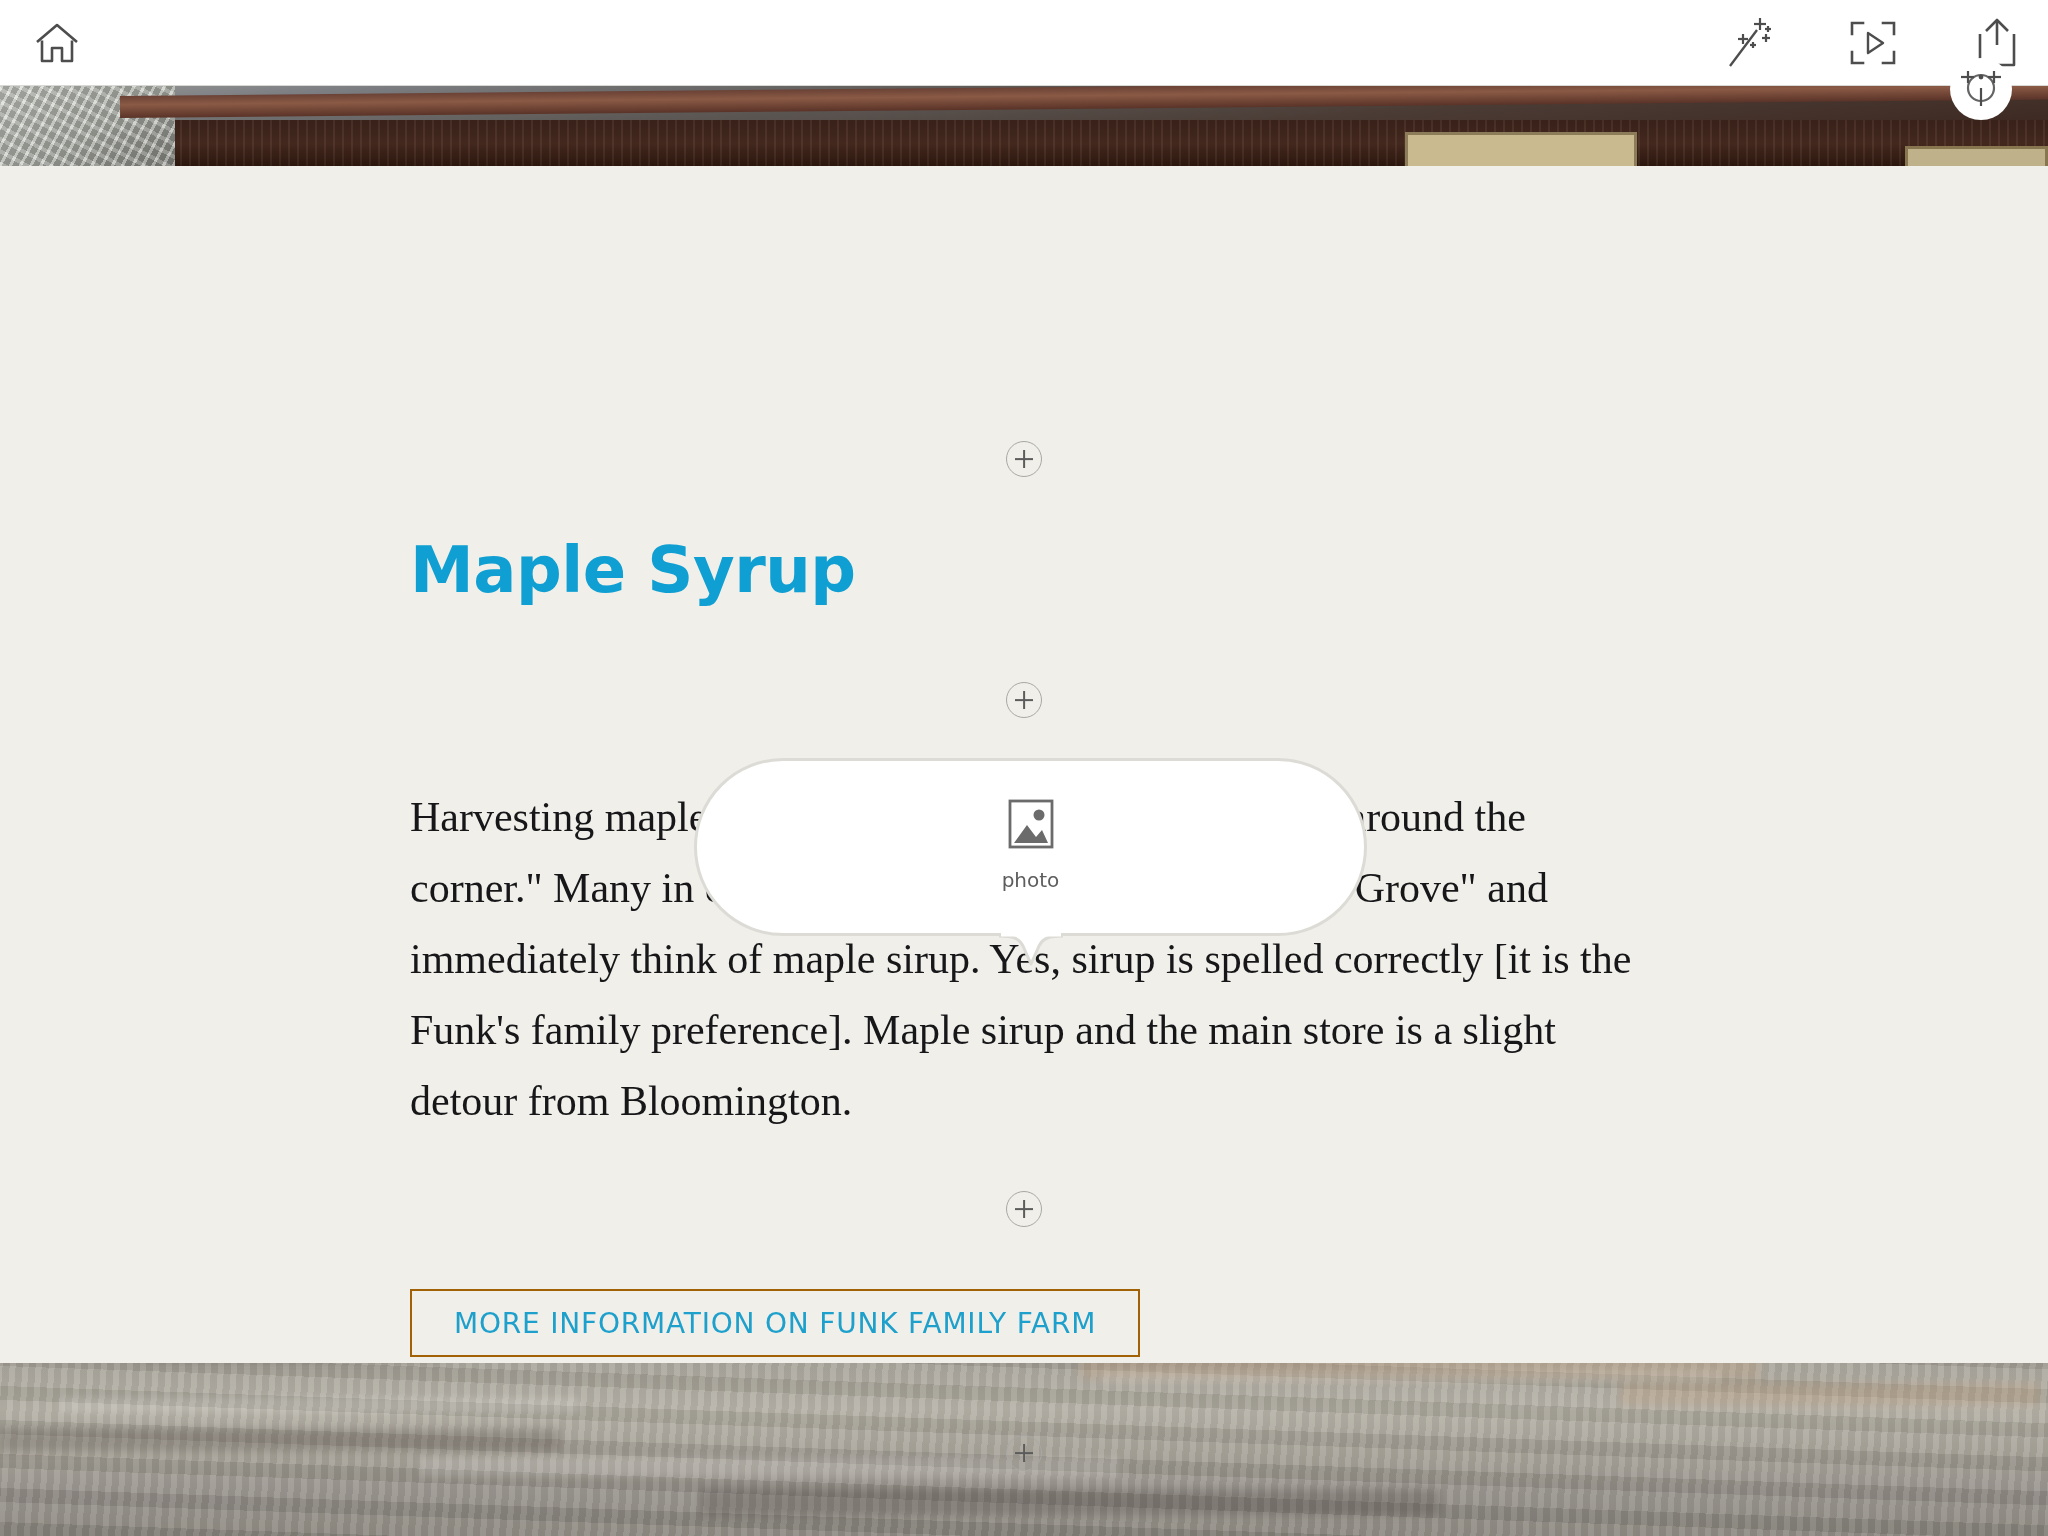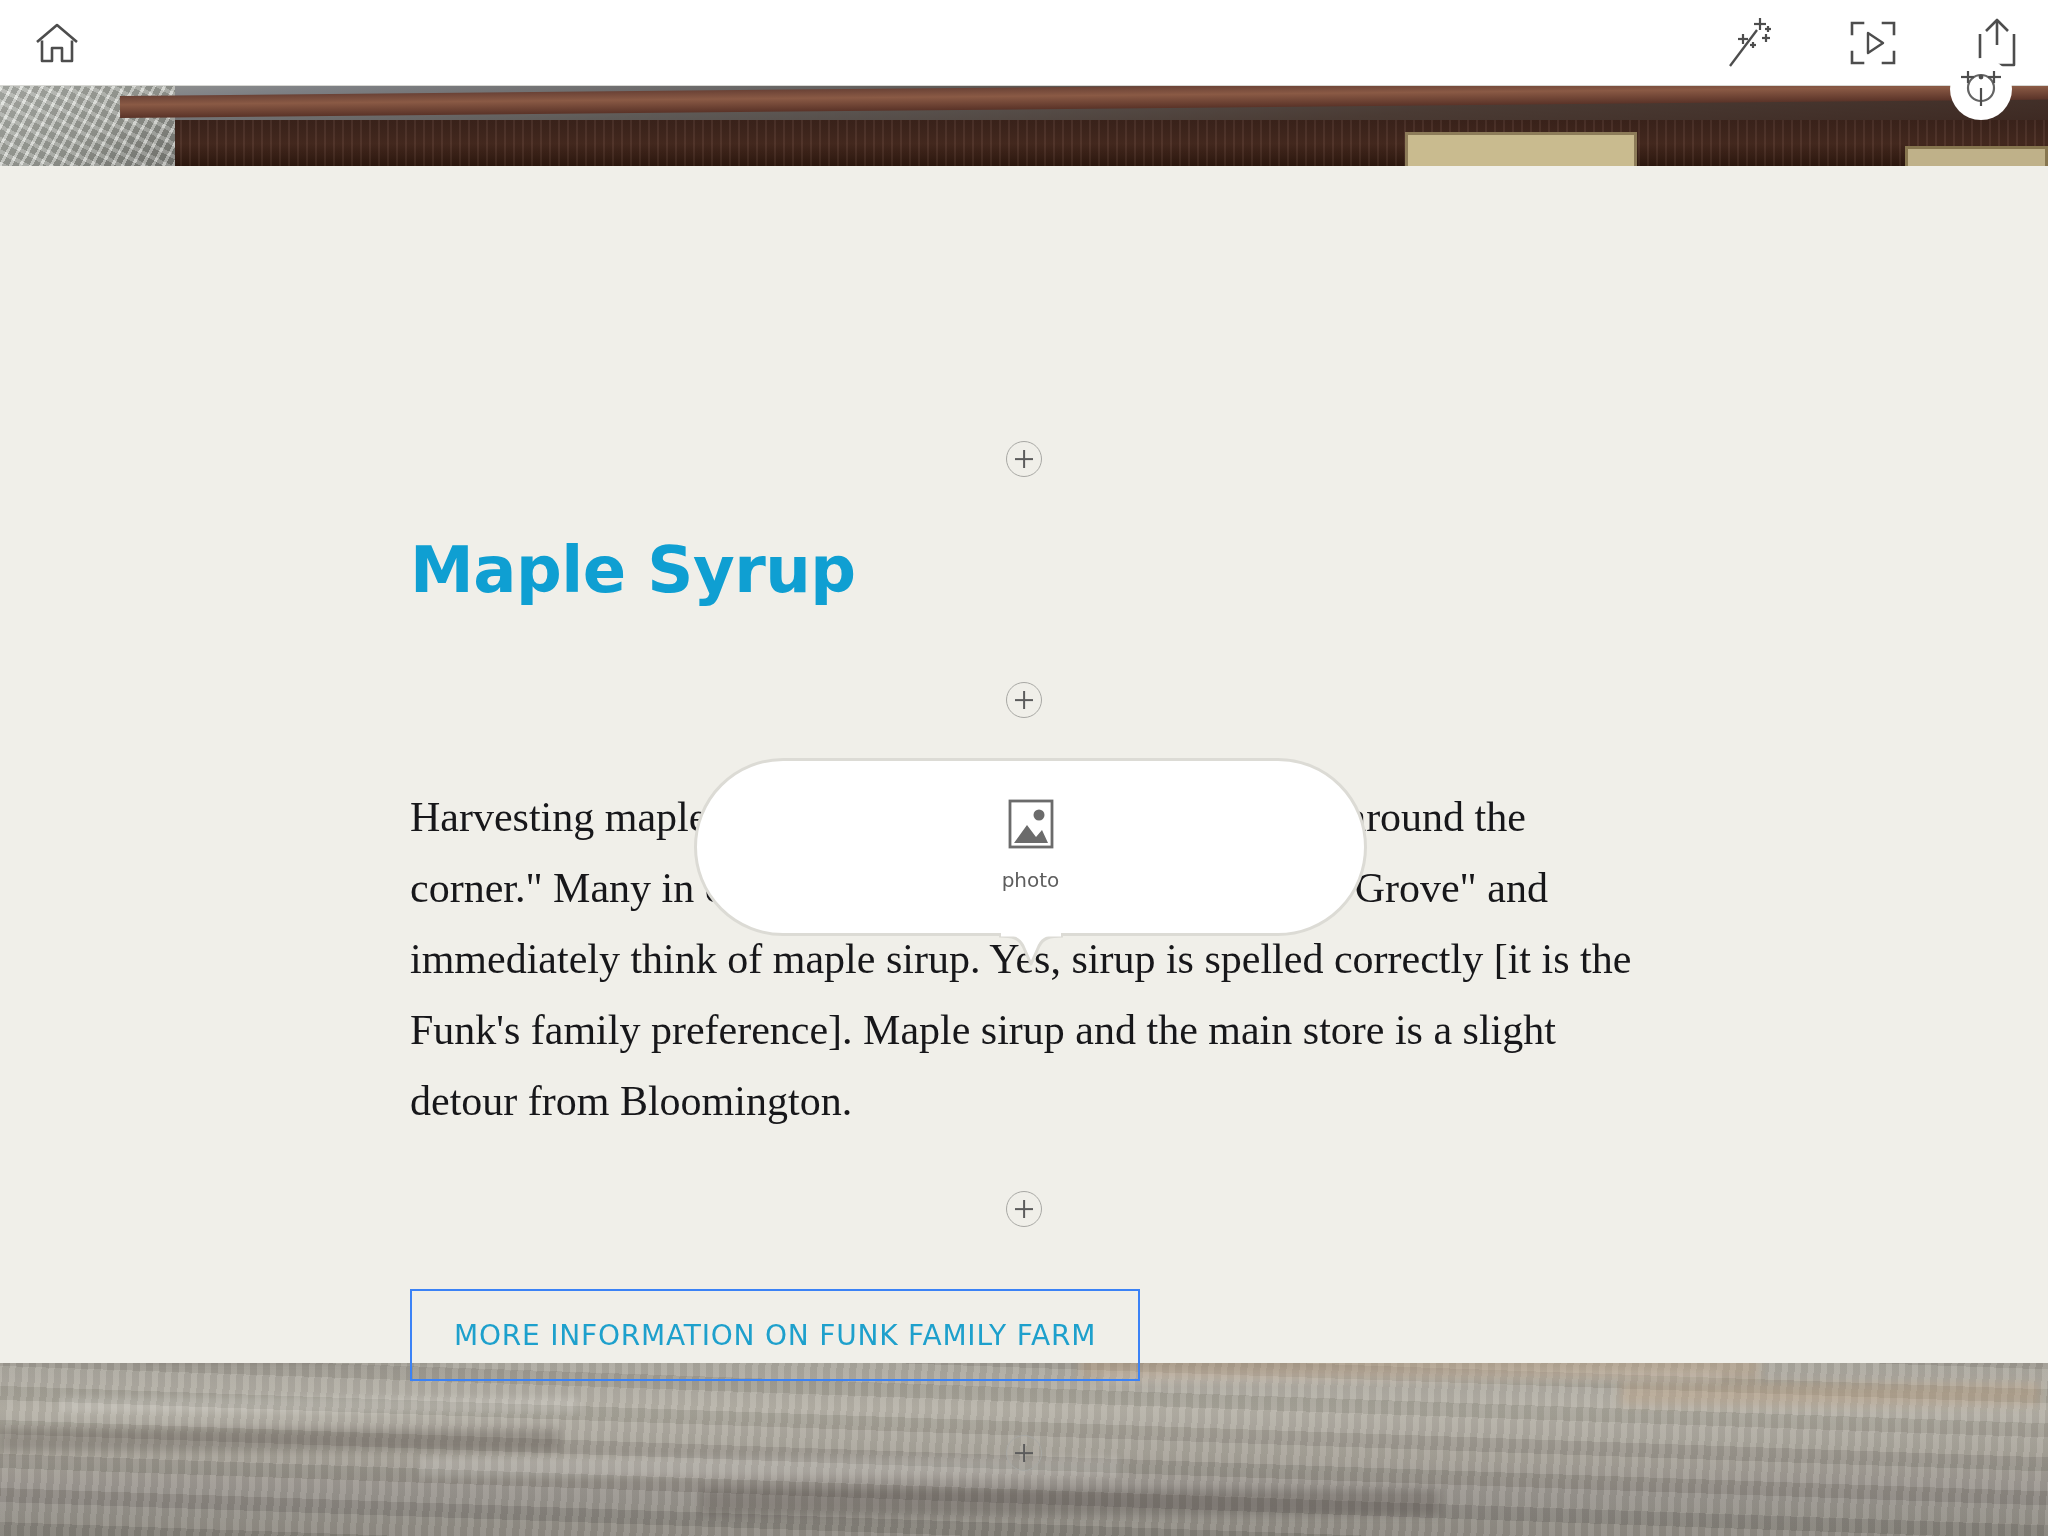--- a/index.html
+++ b/index.html
@@ -211,26 +211,26 @@
     font-family: "Liberation Serif", serif;
     font-size: 42px;
     line-height: 71px;
     color: #17171a;
   }
 
   .cta-btn {
     position: absolute;
     left: 410px;
     top: 1077px;
-    height: 92px;
+    height: 68px;
     padding: 0 42px;
     display: flex;
     align-items: center;
     justify-content: center;
-    border: 2px solid #3b82f6;
+    border: 2px solid #a16207;
     background: transparent;
     color: #1ea0cc;
     font-family: "DejaVu Sans", sans-serif;
     font-size: 28px;
     letter-spacing: 0.8px;
     cursor: pointer;
   }
 
   
   .bottom-img {

